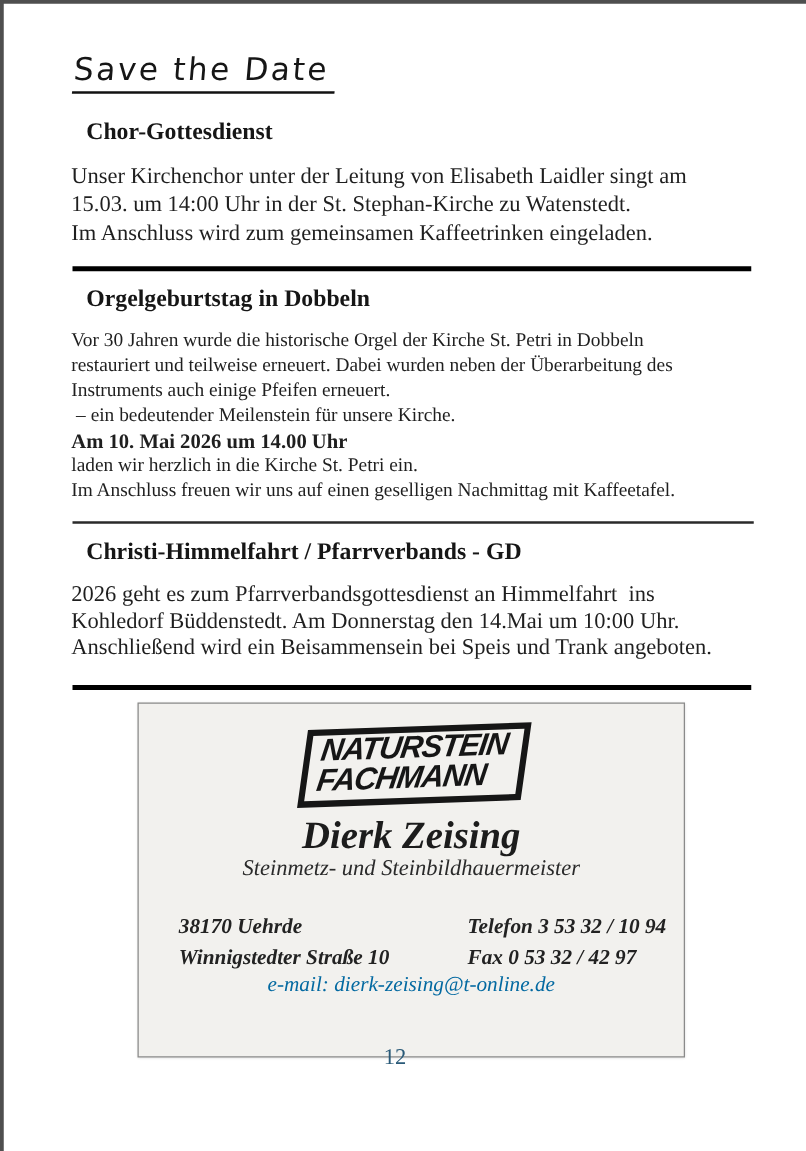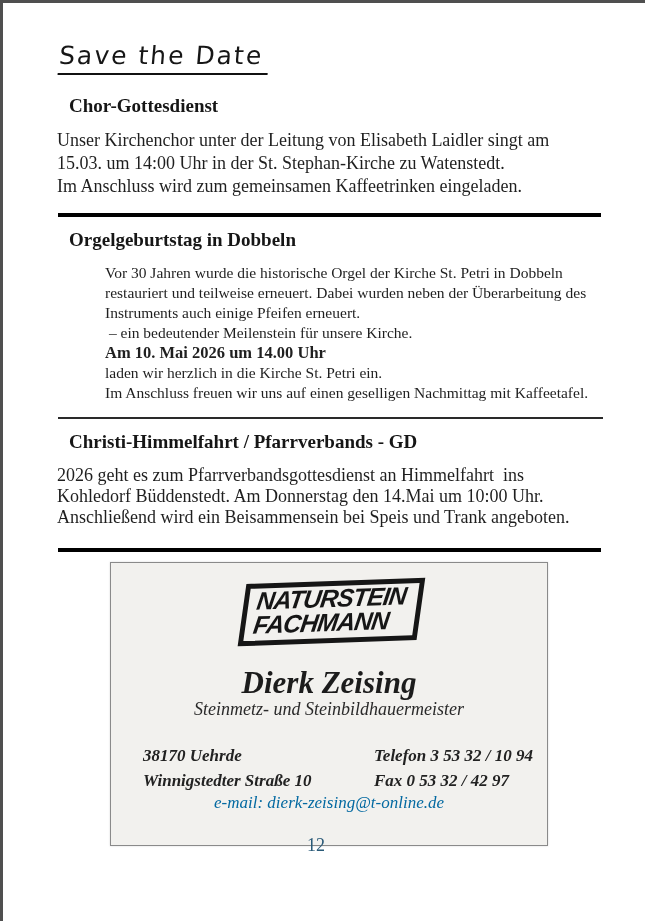--- a/index.html
+++ b/index.html
@@ -39,21 +39,21 @@
     font-size:19px;
     line-height:22px;
     font-weight:bold;
     color:#161616;
   }
   .line{
     white-space:pre;
     color:#1f1f1f;
   }
   .s1 .line{font-size:18px;line-height:23px;}
-  .s2 .line{font-size:15.5px;line-height:20px;margin-left:48px;}
+  .s2 .line{font-size:15.5px;line-height:20px;}
   .s3 .line{font-size:18px;line-height:21px;}
   .bold-line{font-weight:bold;font-size:16.5px !important;}
   .rule-thick{
     height:4px;background:#000;
     width:543px;margin:15px 0 6px 1px;
   }
   .rule-thick2{
     height:4px;background:#000;
     width:543px;margin:20px 0 0 1px;
   }
@@ -84,21 +84,21 @@
     font-family:"Liberation Sans", sans-serif;
     font-style:italic;
     font-weight:bold;
     font-size:25px;
     line-height:0.95;
     letter-spacing:-1px;
     color:#161616;
     text-align:left;
   }
   .ad-name{
-    margin-top:24px;
+    margin-top:9px;
     font-size:31px;
     font-weight:bold;
     font-style:italic;
     color:#1c1c1c;
     line-height:1;
   }
   .ad-sub{
     font-size:18px;
     font-style:italic;
     font-weight:500;

